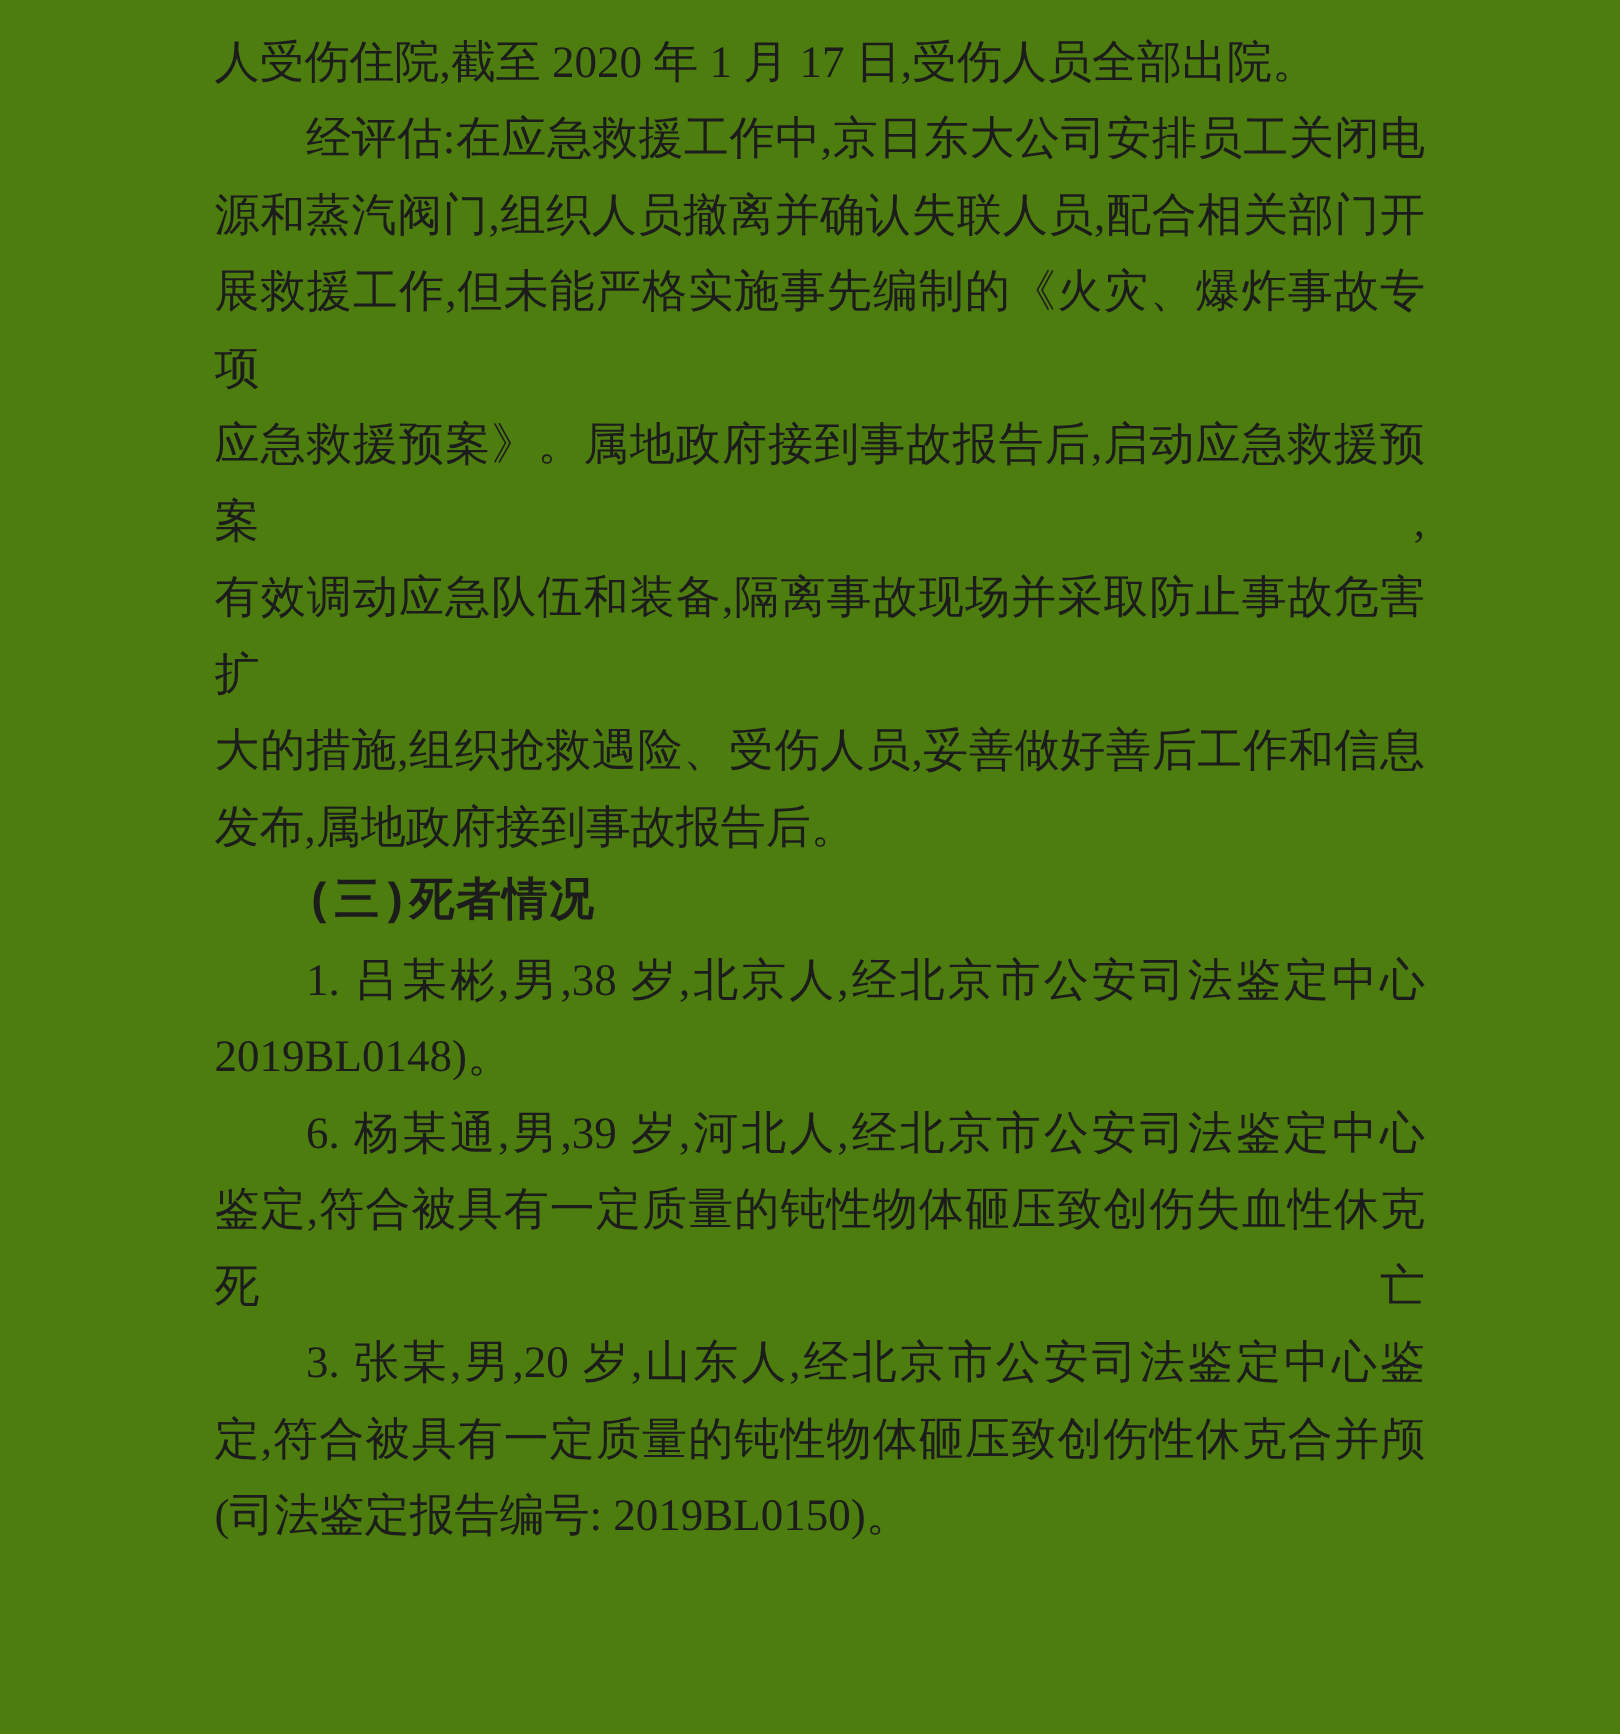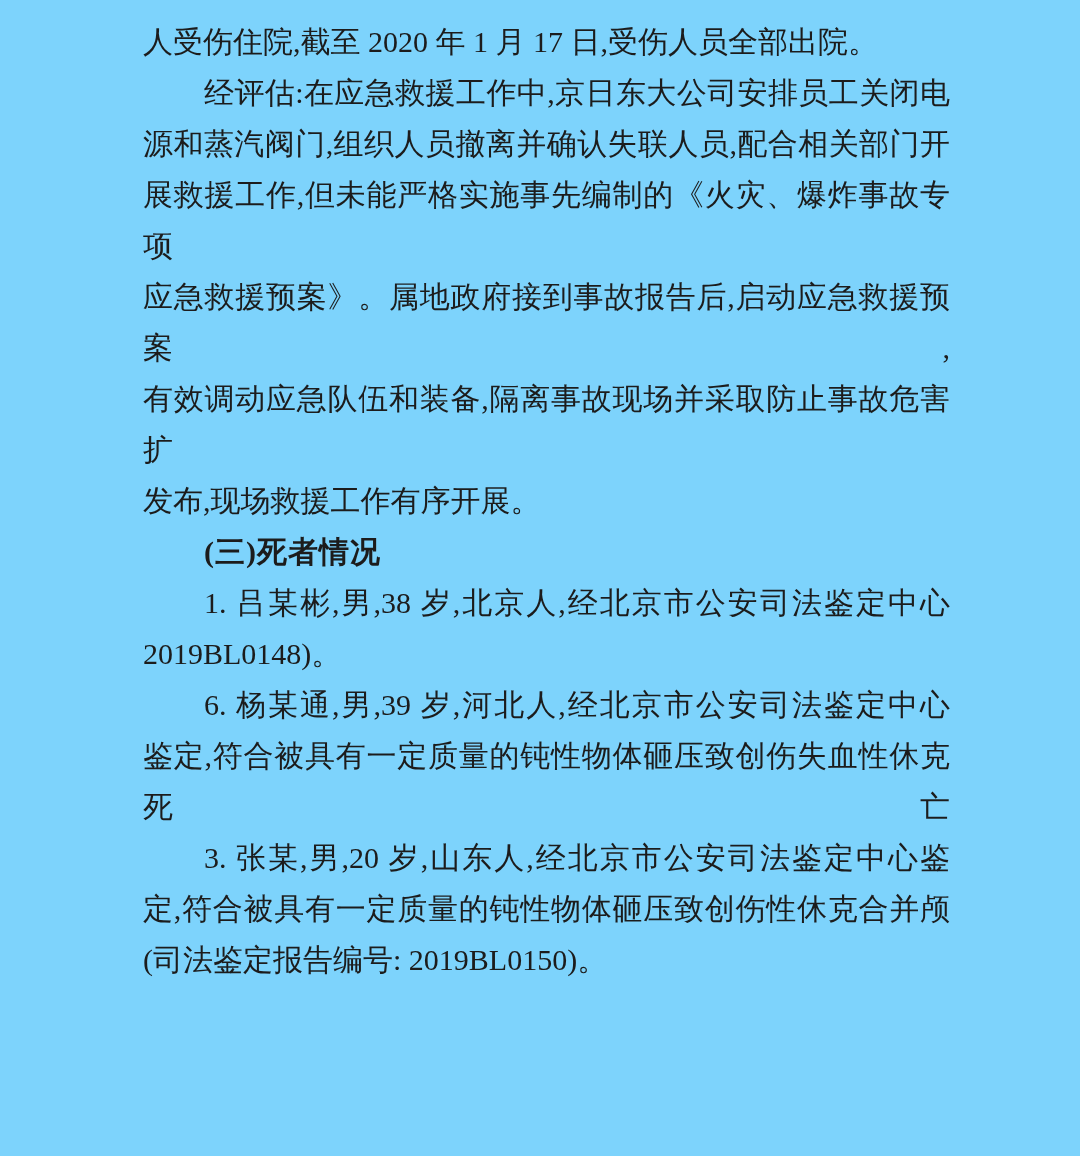--- a/index.html
+++ b/index.html
@@ -14,50 +14,52 @@
   }
   .page {
     box-sizing: border-box;
     width: 1080px;
     height: 1156px;
     padding: 16px 130px 0 143px;
     font-family: "Liberation Serif", serif;
     font-size: 30px;
     line-height: 51px;
     color: #1c1c1c;
-    background: #7dd3fc;
+    background: #4d7c0f;
   }
   .line {
     text-align: justify;
     text-align-last: justify;
     text-justify: inter-ideograph;
     min-height: 51px;
   }
   .line.end {
     text-align-last: left;
   }
   .line.indent {
     text-indent: 61px;
   }
   .h-kai {
     font-weight: 700;
     letter-spacing: 1px;
+    font-family: Liberation Mono, monospace;
   }
 </style>
 </head>
 <body>
 
 <div class="page">
   <div class="line end">人受伤住院,截至 2020 年 1 月 17 日,受伤人员全部出院。</div>
   <div class="line indent">经评估:在应急救援工作中,京日东大公司安排员工关闭电</div>
   <div class="line">源和蒸汽阀门,组织人员撤离并确认失联人员,配合相关部门开</div>
   <div class="line">展救援工作,但未能严格实施事先编制的《火灾、爆炸事故专项</div>
   <div class="line">应急救援预案》。属地政府接到事故报告后,启动应急救援预案,</div>
   <div class="line">有效调动应急队伍和装备,隔离事故现场并采取防止事故危害扩</div>
-  <div class="line end">发布,现场救援工作有序开展。</div>
+  <div class="line">大的措施,组织抢救遇险、受伤人员,妥善做好善后工作和信息</div>
+  <div class="line end">发布,属地政府接到事故报告后。</div>
   <div class="line indent end h-kai">(三)死者情况</div>
   <div class="line indent">1. 吕某彬,男,38 岁,北京人,经北京市公安司法鉴定中心</div>
   <div class="line end">2019BL0148)。</div>
   <div class="line indent">6. 杨某通,男,39 岁,河北人,经北京市公安司法鉴定中心</div>
   <div class="line">鉴定,符合被具有一定质量的钝性物体砸压致创伤失血性休克死亡</div>
   <div class="line indent">3. 张某,男,20 岁,山东人,经北京市公安司法鉴定中心鉴</div>
   <div class="line">定,符合被具有一定质量的钝性物体砸压致创伤性休克合并颅</div>
   <div class="line end">(司法鉴定报告编号: 2019BL0150)。</div>
 
 </div>

